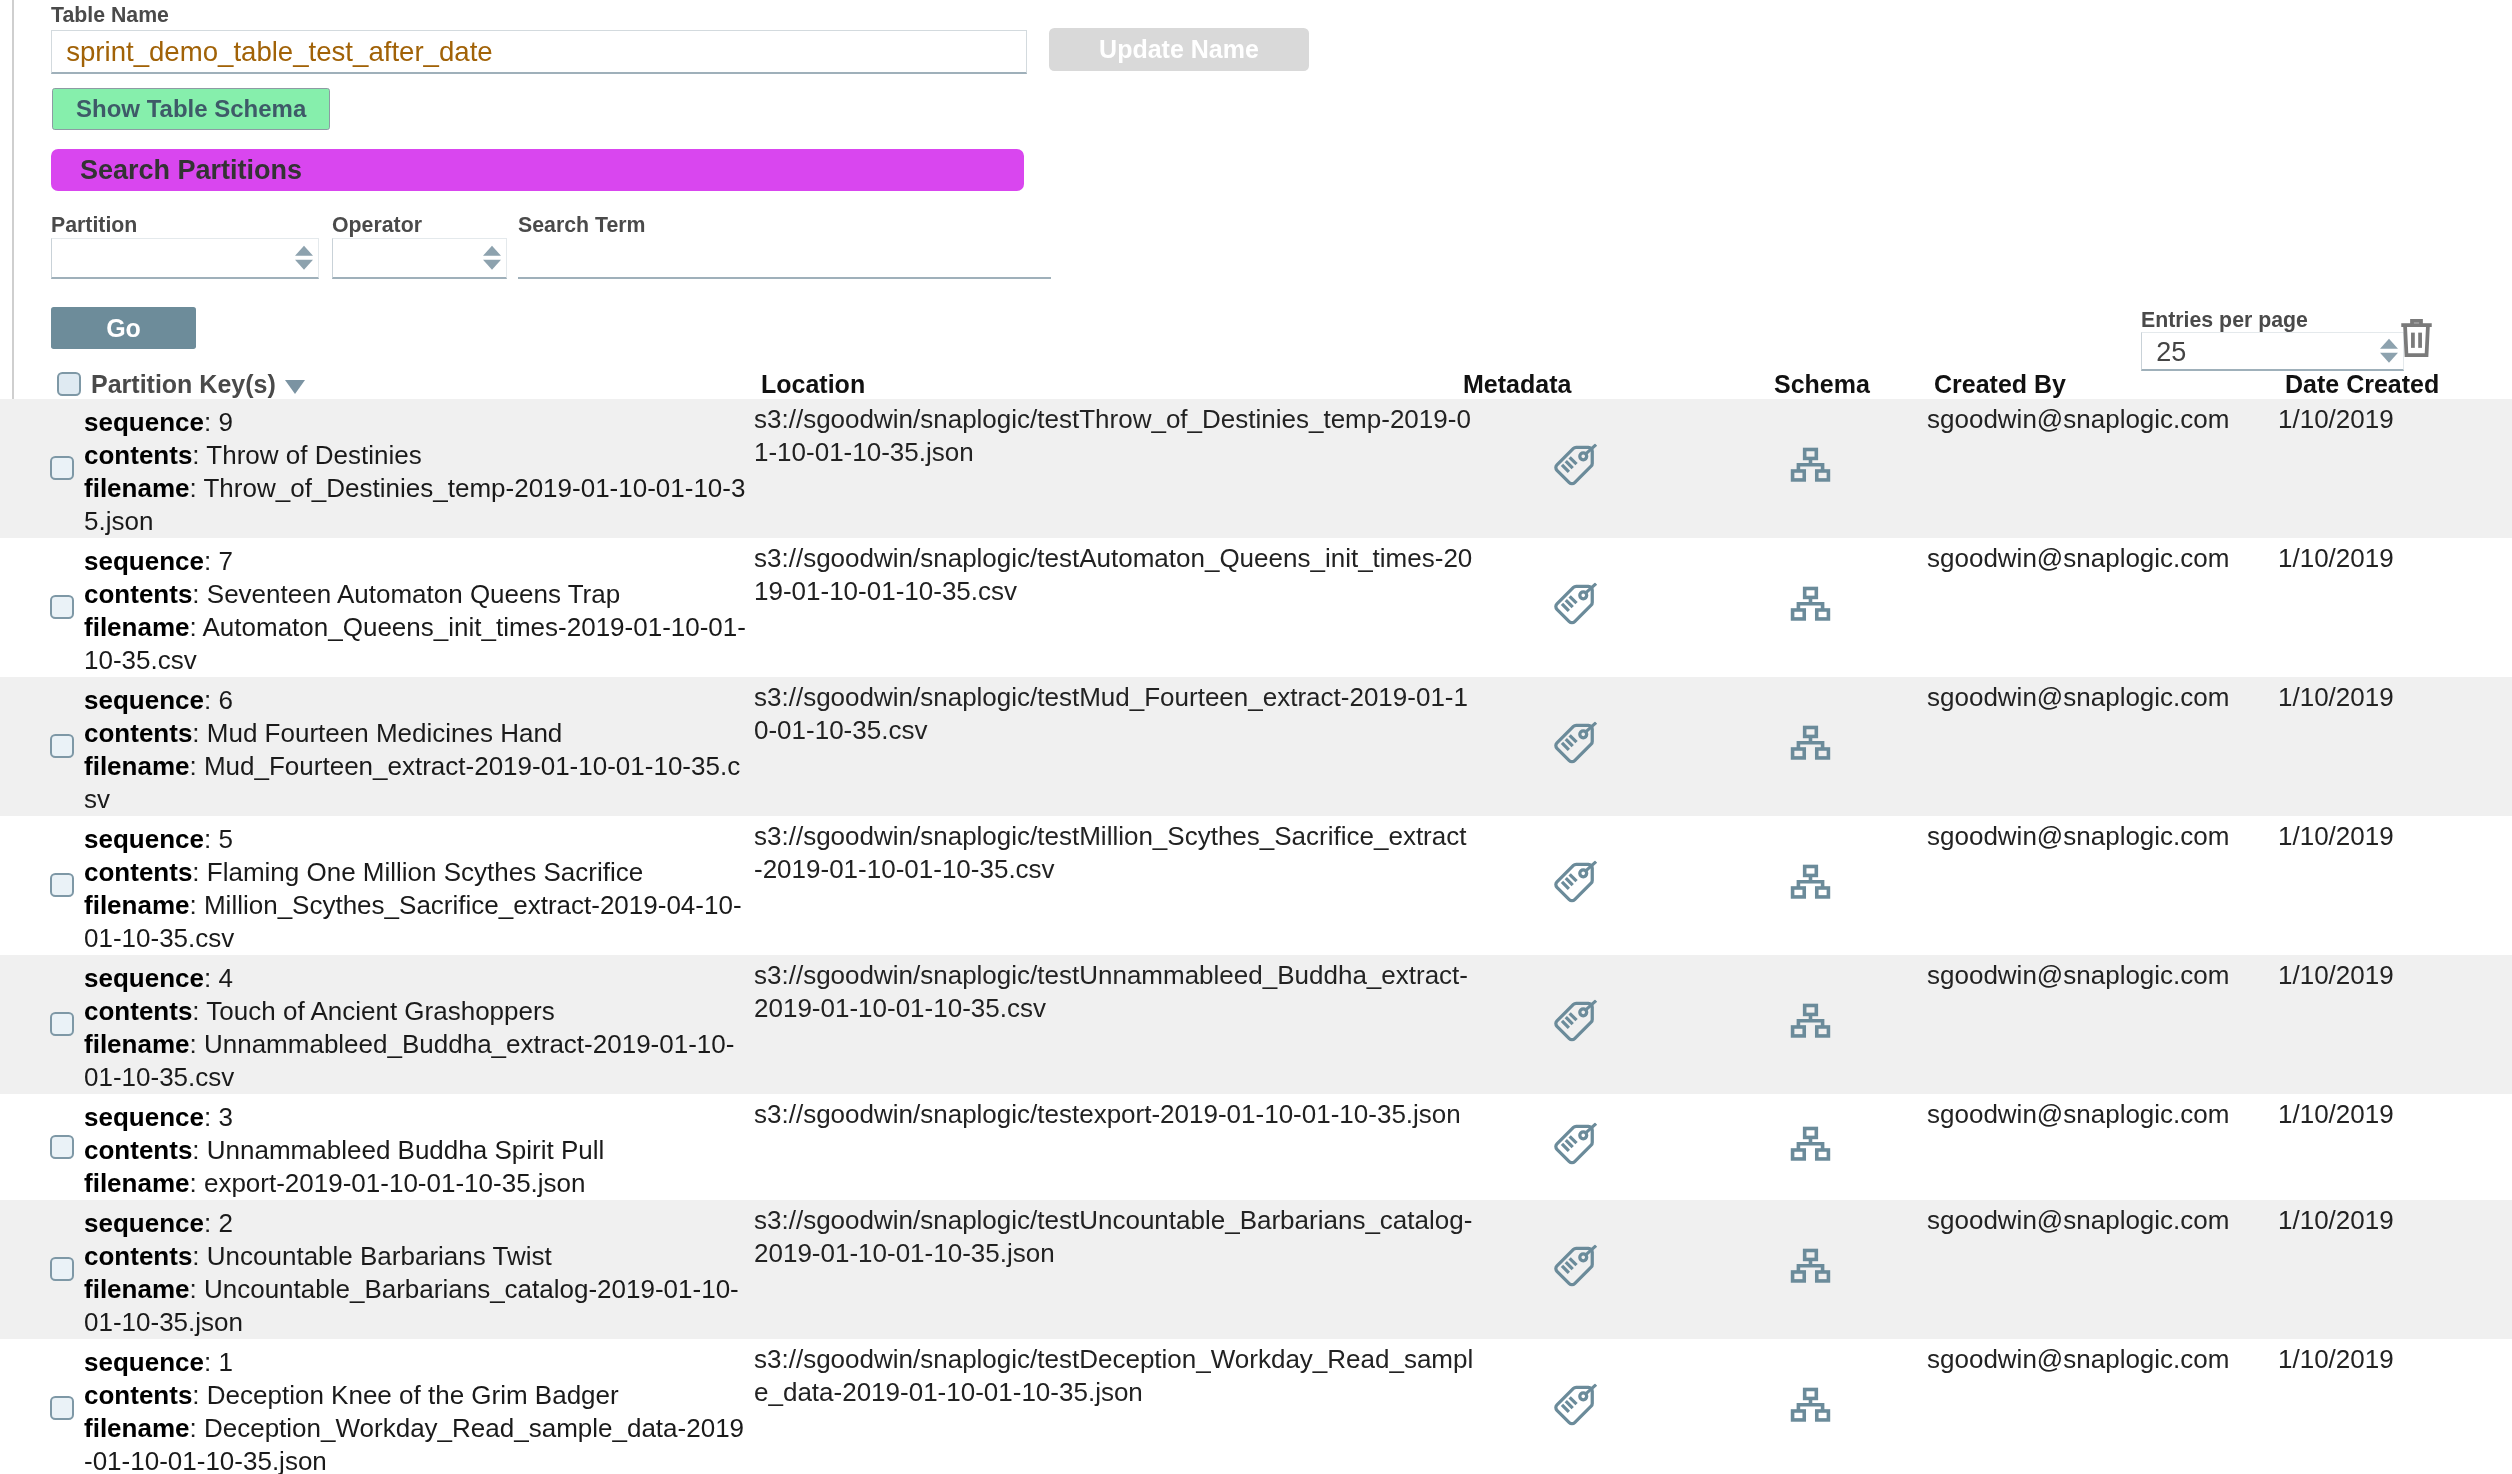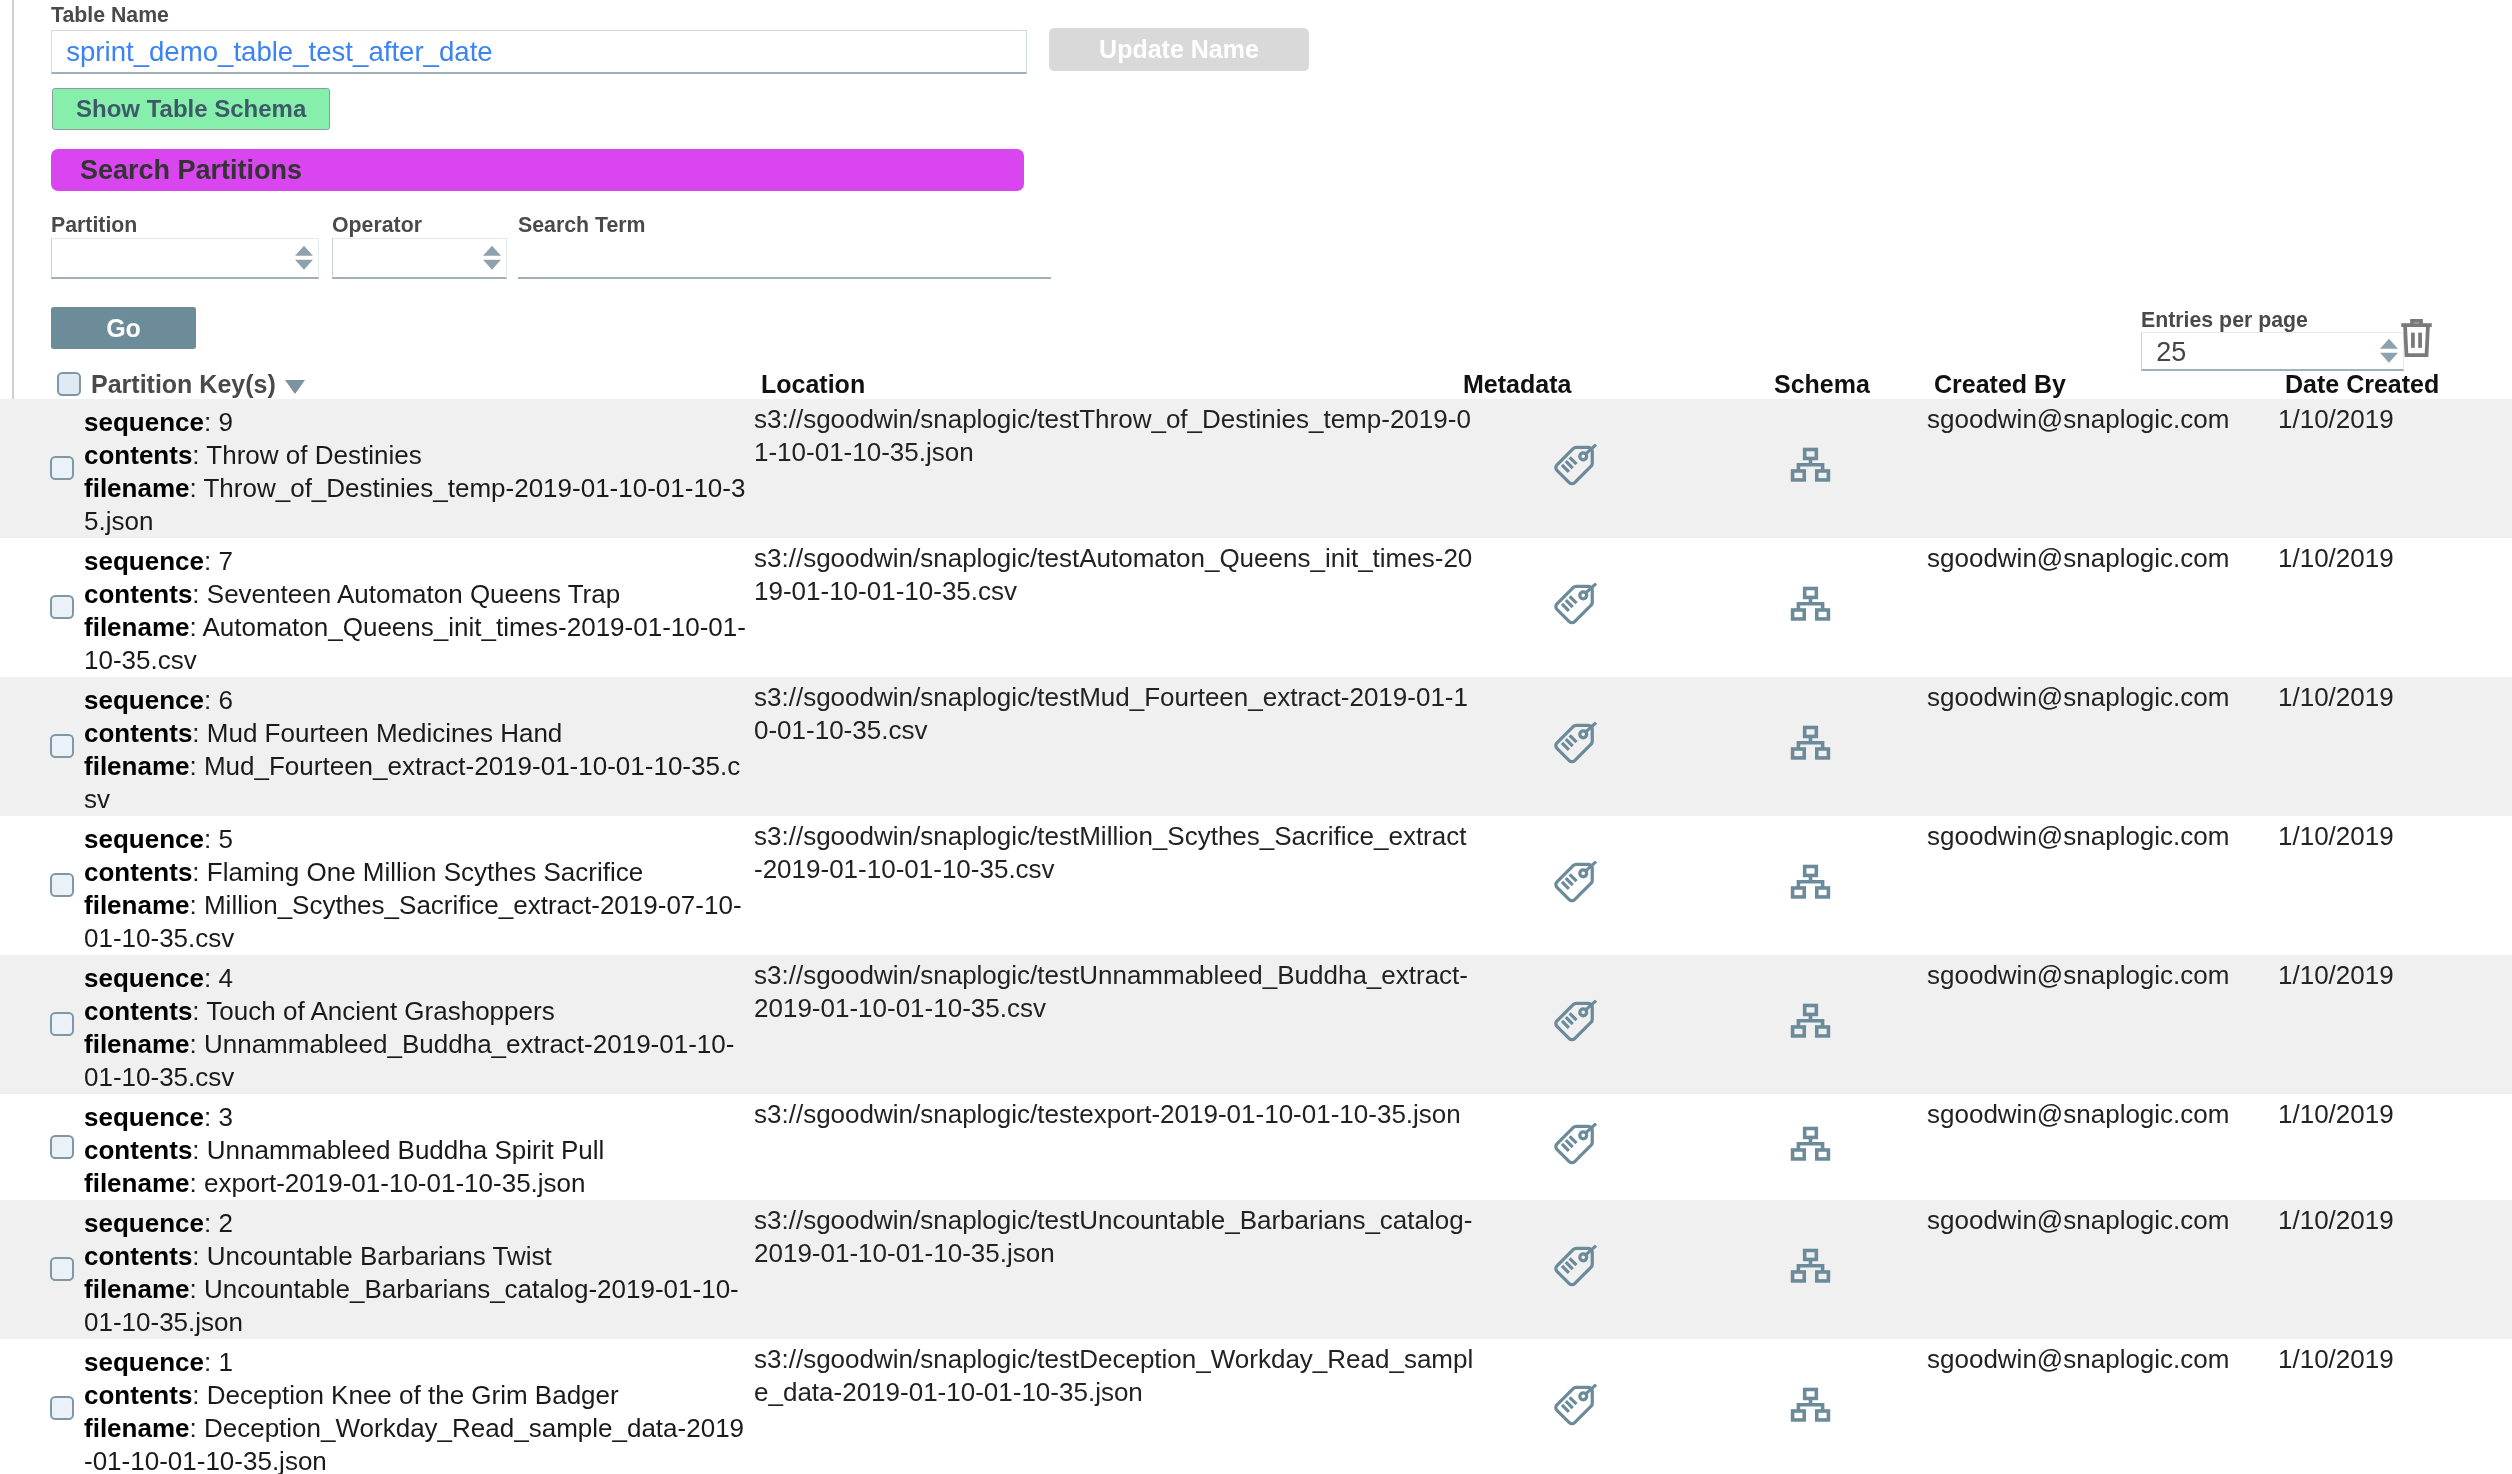--- a/index.html
+++ b/index.html
@@ -5,21 +5,21 @@
   * { margin:0; padding:0; box-sizing:border-box; }
   html,body { width:2512px; height:1475px; overflow:hidden; background:#fff;
     font-family:"Liberation Sans", sans-serif; color:#222; }
   .vline { position:absolute; left:12.4px; top:0; width:1.8px; height:1475px; background:#cfcfcf; }
 
   
   .top-area { position:relative; width:2512px; height:371px; }
   .fld-label { position:absolute; font-size:21.3px; font-weight:bold; color:#4a4a4a; }
   .name-input { position:absolute; left:51px; top:30px; width:976px; height:44px;
     border:0.9px solid #d3dade; border-bottom:2.7px solid #9fb0ba; background:#fff;
-    font-family:"Liberation Sans",sans-serif; font-size:27.6px; color:#3b82f6; padding:0 14.2px; outline:none; }
+    font-family:"Liberation Sans",sans-serif; font-size:27.6px; color:#a16207; padding:0 14.2px; outline:none; }
   .btn-update { position:absolute; left:1049px; top:27.6px; width:260px; height:43px;
     background:#d9d9d9; border:none; border-radius:5.3px; color:#fff; font-weight:bold;
     font-size:25px; font-family:"Liberation Sans",sans-serif; }
   .btn-schema { position:absolute; left:52px; top:88px; height:42px; padding:0 23px;
     background:#86efac; border:1.8px solid #8d9ba3; border-radius:2.7px; color:#3e5a68;
     font-weight:bold; font-size:24px; font-family:"Liberation Sans",sans-serif; }
   .search-hd { position:absolute; left:51px; top:149px; width:973px; height:42px;
     background:#d946ef; border-radius:7.1px; line-height:42px; padding-left:29px;
     font-size:27px; font-weight:bold; color:#333; }
   .sel-box { position:absolute; height:41px; background:#fff;
@@ -218,21 +218,21 @@
     </div>
     <div class="cby">sgoodwin@snaplogic.com</div>
     <div class="dcr">1/10/2019</div>
   </div>
 
   <div class="trow">
     <div class="cb"></div>
     <div class="pkeys">
       <div><b>sequence</b><span>: </span><span>5</span></div>
       <div><b>contents</b><span>: </span><span>Flaming One Million Scythes Sacrifice</span></div>
-      <div><b>filename</b><span>: </span><span>Million_Scythes_Sacrifice_extract-2019-07-10-01-10-35.csv</span></div>
+      <div><b>filename</b><span>: </span><span>Million_Scythes_Sacrifice_extract-2019-04-10-01-10-35.csv</span></div>
     </div>
     <div class="loc">s3://sgoodwin/snaplogic/testMillion_Scythes_Sacrifice_extract-2019-01-10-01-10-35.csv</div>
     <div class="icon-cell meta-i">
       <svg width="46" height="46" viewBox="0 0 24 24" fill="none" stroke="#6b8b9a" stroke-width="1.7">
         <path d="M2.59 11.17 L11.17 2.59 C11.55 2.21 12.07 2 12.6 2 H19 C20.1 2 21 2.9 21 4 V10.4 C21 10.93 20.79 11.45 20.41 11.83 L11.83 20.41 C11.05 21.19 9.78 21.19 9 20.41 L2.59 14 C1.81 13.22 1.81 11.95 2.59 11.17 Z"></path>
         <circle cx="16.3" cy="6.7" r="1.8"></circle>
         <path d="M17.6 5.4 L23 0.6"></path>
         <path d="M5.2 11.2 L8.8 14.8"></path>
         <path d="M7.2 9.2 L10.8 12.8"></path>
         <path d="M9.2 7.2 L12.8 10.8"></path>

